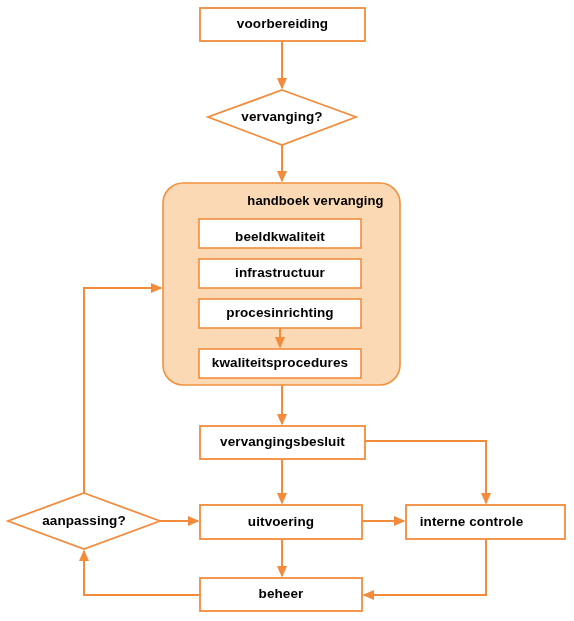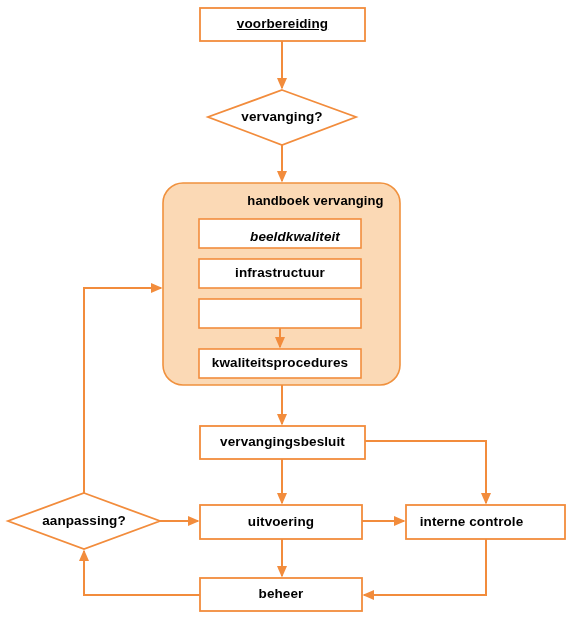--- a/index.html
+++ b/index.html
@@ -93,30 +93,31 @@
 
     <path d="M362,521 L404,521" fill="none" stroke="#F28C3C" stroke-width="2" marker-end="url(#arrowhead)"></path>
 
     <path d="M282,539 L282,576" fill="none" stroke="#F28C3C" stroke-width="2" marker-end="url(#arrowhead)"></path>
 
     <path d="M486,539 L486,595 L364,595" fill="none" stroke="#F28C3C" stroke-width="2" marker-end="url(#arrowhead)"></path>
 
     <path d="M200,595 L84,595 L84,551" fill="none" stroke="#F28C3C" stroke-width="2" marker-end="url(#arrowhead)"></path>
   </svg>
 
-  <div class="node-label" style="left:200px; top:8px; width:165px; height:33px;text-decoration:underline;">voorbereiding</div>
+  <div class="node-label" style="left:200px; top:8px; width:165px; height:33px;">voorbereiding</div>
 
   <div class="node-label" style="left:208px; top:102px; width:148px; height:30px;">vervanging?</div>
 
   <div class="node-label group-title" style="left:163px; top:189px; width:237px; height:24px;">handboek vervanging</div>
 
-  <div class="node-label" style="left:214px; top:219px; width:162px; height:37px;font-style:italic;">beeldkwaliteit</div>
+  <div class="node-label" style="left:199px; top:219px; width:162px; height:37px;">beeldkwaliteit</div>
 
   <div class="node-label" style="left:199px; top:259px; width:162px; height:29px;">infrastructuur</div>
 
+  <div class="node-label" style="left:199px; top:299px; width:162px; height:29px;">procesinrichting</div>
 
   <div class="node-label" style="left:199px; top:349px; width:162px; height:29px;">kwaliteitsprocedures</div>
 
   <div class="node-label" style="left:200px; top:426px; width:165px; height:33px;">vervangingsbesluit</div>
 
   <div class="node-label" style="left:14px; top:506px; width:140px; height:30px;text-align:center;">aanpassing?</div>
 
   <div class="node-label" style="left:200px; top:505px; width:162px; height:34px;">uitvoering</div>
 
   <div class="node-label" style="left:406px; top:505px; width:131px; height:34px;">interne controle</div>

